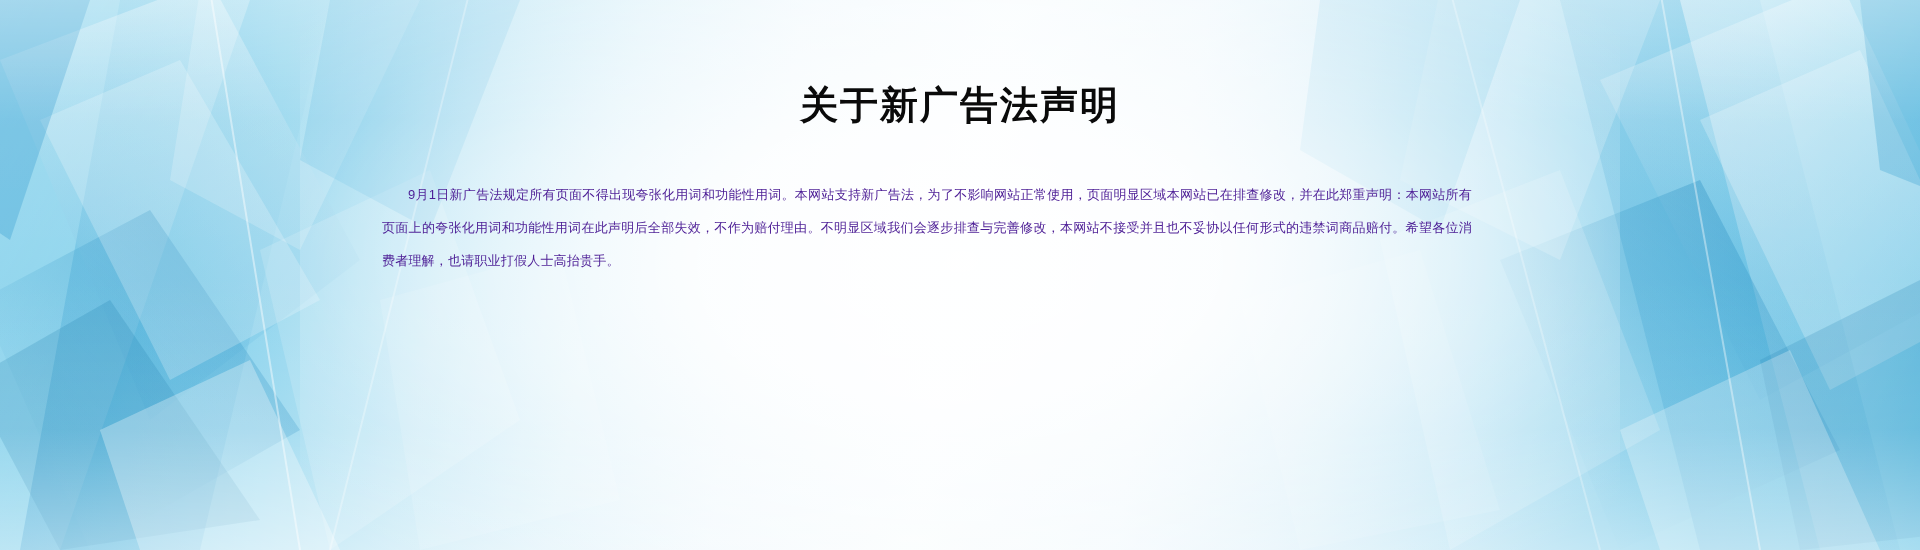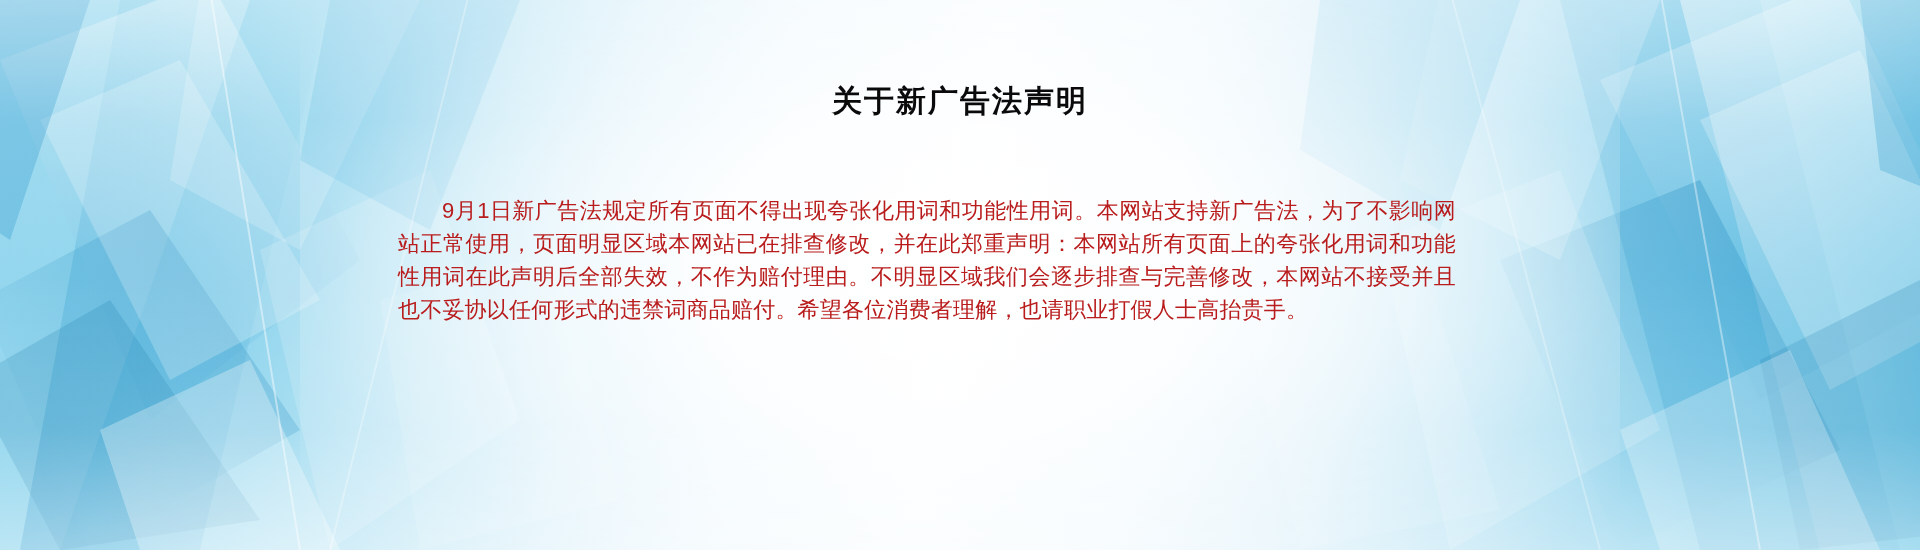--- a/index.html
+++ b/index.html
@@ -78,37 +78,37 @@
     top: 0;
     width: 1920px;
     height: 550px;
   }
   .title {
     position: absolute;
     left: 0;
     top: 82px;
     width: 1920px;
     text-align: center;
-    font-size: 30px;
+    font-size: 38px;
     font-weight: bold;
     color: #0a0a0a;
     letter-spacing: 2px;
     line-height: 1.25;
   }
   .body-block {
     position: absolute;
     left: 382px;
     top: 178px;
     width: 1090px;
   }
   .para {
-    margin: 16px;
-    font-size: 22px;
+    margin: 0;
+    font-size: 13px;
     line-height: 33px;
-    color: #b91c1c;
+    color: #4c1d95;
     text-align: justify;
     text-justify: inter-ideograph;
     letter-spacing: 0.2px;
   }
   .para.first {
     text-indent: 2em;
   }
 </style>
 </head>
 <body>

